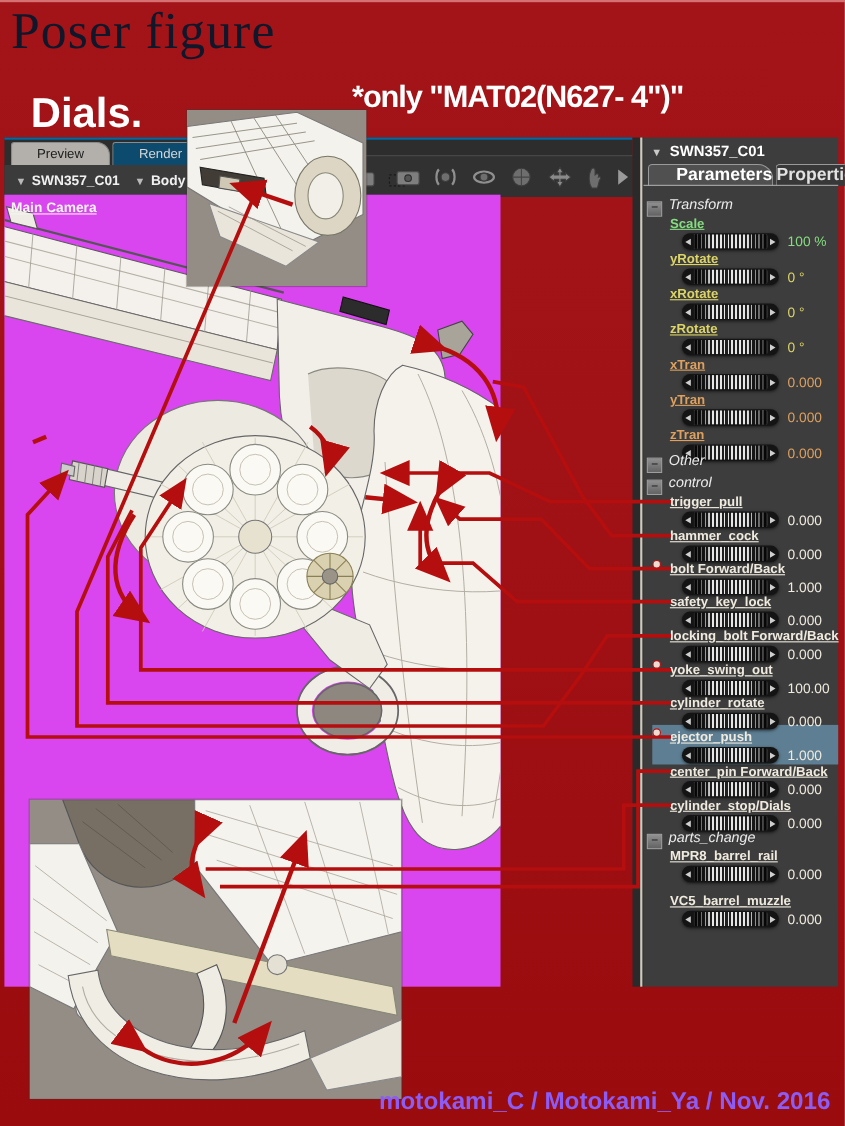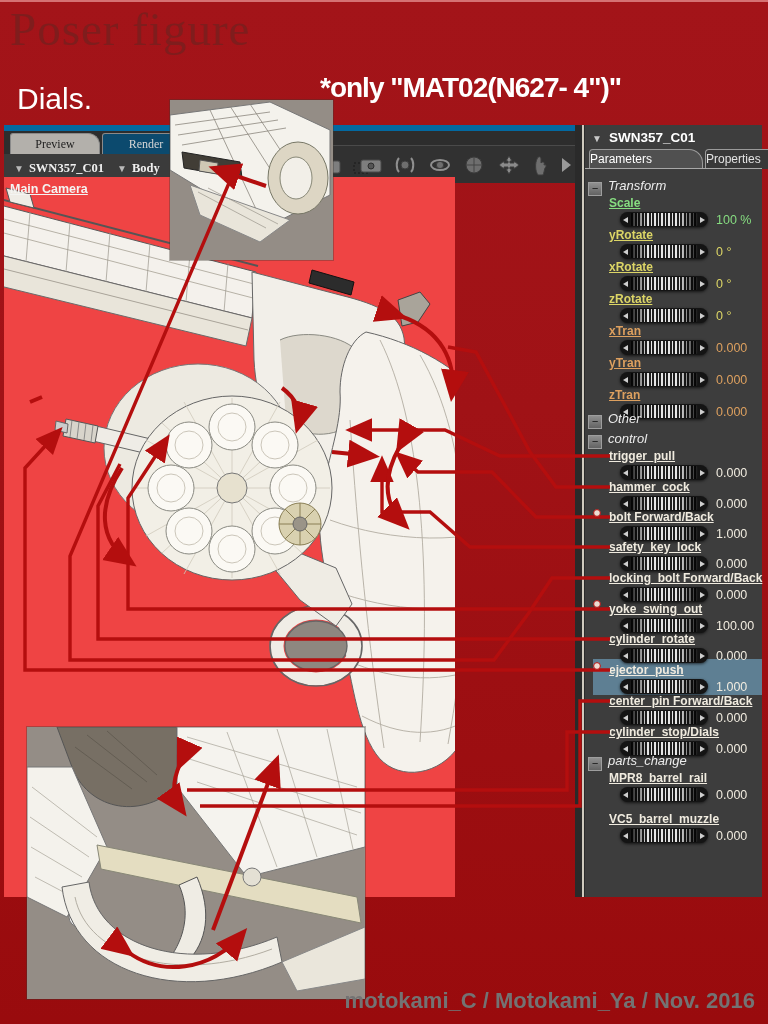--- a/index.html
+++ b/index.html
@@ -3,49 +3,49 @@
 <meta charset="utf-8">
 <style>
   html,body{margin:0;padding:0;}
   body{
     width:768px;height:1024px;position:relative;overflow:hidden;
     background:linear-gradient(180deg,#a31419 0%,#a01216 40%,#990b0d 100%);
     font-family:"Liberation Sans","DejaVu Sans",sans-serif;
   }
   .topline{position:absolute;left:0;top:0;width:768px;height:2px;background:rgba(255,190,190,.55);}
   
-  .title{position:absolute;left:10px;top:2px;color:#7f1d1d;font-family:"Liberation Serif","DejaVu Serif",serif;font-size:47px;letter-spacing:1px;}
-  .dials{position:absolute;left:17px;top:82px;color:#fff;font-size:30px;font-weight:normal;}
+  .title{position:absolute;left:10px;top:2px;color:#0f172a;font-family:"Liberation Serif","DejaVu Serif",serif;font-size:47px;letter-spacing:1px;}
+  .dials{position:absolute;left:28px;top:82px;color:#fff;font-size:38px;font-weight:bold;}
   .note{position:absolute;left:320px;top:72px;color:#fff;font-size:28px;font-weight:bold;letter-spacing:-1px;}
-  .credit{position:absolute;right:13px;bottom:10px;color:#737373;font-size:22px;font-weight:bold;}
+  .credit{position:absolute;right:13px;bottom:10px;color:#8b5cf6;font-size:22px;font-weight:bold;}
   
-  .ws-head{position:absolute;left:4px;top:125px;width:571px;height:52px;background:#2d2d2d;border-top:6px solid #0369a1;font-family:Liberation Serif, serif;}
+  .ws-head{position:absolute;left:4px;top:125px;width:571px;height:52px;background:#2d2d2d;border-top:2px solid #0369a1;}
   .wtab{position:absolute;top:2px;height:20px;line-height:20px;text-align:center;font-size:12px;border:1px solid #8a8a8a;border-bottom:none;border-radius:3px 12px 0 0;}
   .wtab.sel{left:6px;width:88px;background:#b3b0ab;color:#1d1d1d;}
   .wtab.uns{left:98px;width:86px;background:#0c4a6e;color:#d5d5d5;}
   .selrow{position:absolute;left:0;top:23px;width:332px;height:29px;background:#3b3b3b;color:#f0f0f0;font-size:12.5px;font-weight:bold;line-height:29px;}
   .selrow .tri{color:#b9b9b9;font-size:10px;margin:0 5px 0 10px;}
   .cam-toolbar{position:absolute;left:300px;top:14px;width:271px;height:38px;background:#313131;border-top:1px solid #4a4a4a;display:flex;align-items:center;gap:9px;padding-left:12px;box-sizing:border-box;}
   .cam-toolbar svg{display:block;}
   .winbox{position:absolute;left:747px;top:129px;width:8px;height:8px;background:#6f6f6f;border:1px solid #9a9a9a;}
   
-  .vp{position:absolute;left:4px;top:177px;width:451px;height:720px;background:#ef4444;overflow:hidden;}
+  .vp{position:absolute;left:4px;top:177px;width:451px;height:720px;background:#d946ef;overflow:hidden;}
   .camlabel{position:absolute;left:6px;top:5px;color:#f4f4f2;font-size:12.5px;font-weight:bold;text-decoration:underline;}
   .gun{position:absolute;left:0;top:0;}
   
   .inset{position:absolute;background:#948d86;box-shadow:0 0 0 1px rgba(60,55,50,.35);}
   .inset-top{left:170px;top:100px;width:163px;height:160px;}
   .inset-bot{left:27px;top:727px;width:338px;height:272px;}
   
   .vdiv{position:absolute;left:575px;top:125px;width:10px;height:772px;background:#2a2a2a;}
   .vdiv::after{content:"";position:absolute;right:1px;top:0;width:2px;height:100%;background:#cfcabe;}
   .panel{position:absolute;left:585px;top:125px;width:177px;height:772px;background:#3d3d3d;font-size:12px;}
   .p-head{position:absolute;left:0;top:5px;color:#fff;font-size:13.5px;font-weight:bold;}
   .p-head .tri{color:#c9c9c9;font-size:10px;margin:0 7px 0 7px;}
-  .ptab{position:absolute;top:24px;height:19px;line-height:19px;text-align:left;font-size:12px;color:#e2e2e2;border:1px solid #9a9a9a;border-bottom:none;border-radius:4px 14px 0 0;background:#383838;}
+  .ptab{position:absolute;top:24px;height:19px;line-height:19px;text-align:right;font-size:16px;color:#e2e2e2;border:1px solid #9a9a9a;border-bottom:none;border-radius:4px 14px 0 0;background:#383838;font-weight:bold;}
   .ptab.sel{left:4px;width:112px;background:#505050;color:#fff;}
   .ptab.uns{left:120px;width:74px;}
   .ptabline{position:absolute;left:0;top:43px;width:100%;height:1px;background:#a8a8a8;}
   .grp{position:absolute;left:3px;color:#ececec;font-size:13px;white-space:nowrap;font-style:italic;}
   .mbox{display:inline-block;width:12px;height:12px;background:linear-gradient(#909090,#636363);border:1px solid #9e9e9e;color:#111;font-size:11px;line-height:10px;text-align:center;margin-right:6px;vertical-align:-2px;}
   .prow{position:absolute;left:0;width:100%;}
   .plab{margin-left:24px;font-size:12px;font-weight:bold;text-decoration:underline;white-space:nowrap;}
   .drow{display:flex;align-items:center;margin-left:35px;margin-top:2px;}
   .dial{position:relative;width:88px;height:15px;border-radius:8px;background:#141414;box-shadow:0 1px 3px rgba(0,0,0,.65);flex:0 0 auto;}
   .dial .stripes{position:absolute;left:10px;right:10px;top:1px;bottom:1px;

